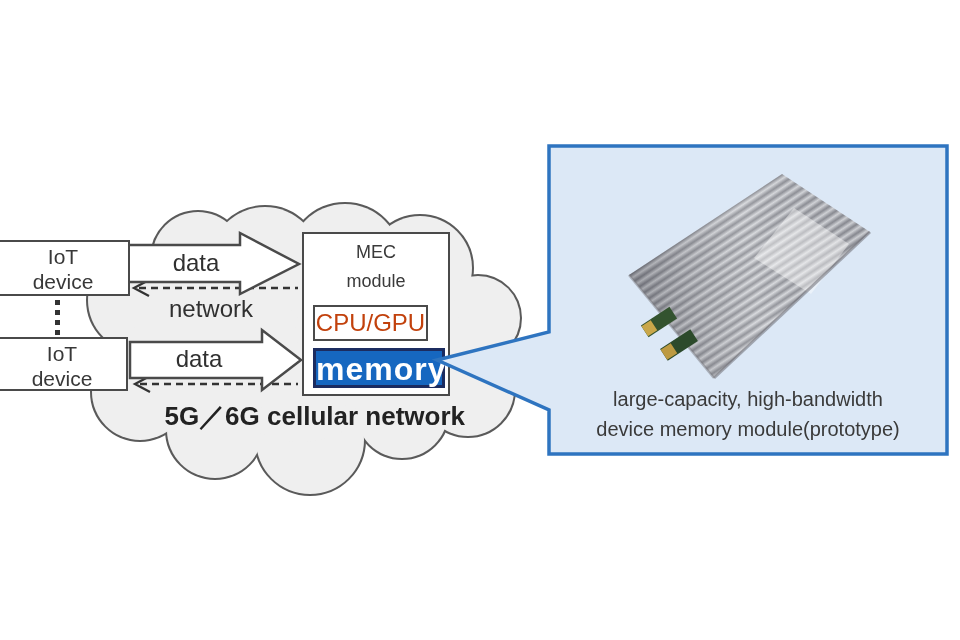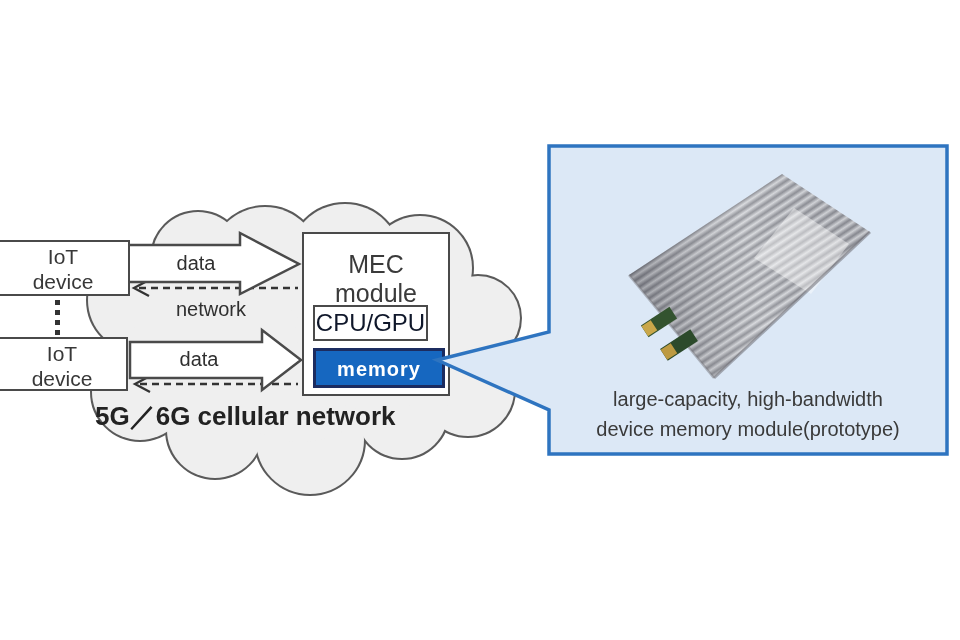--- a/index.html
+++ b/index.html
@@ -6,30 +6,30 @@
   .stage{position:relative;width:960px;height:640px;background:#ffffff;overflow:hidden;
          font-family:"Liberation Sans", sans-serif;color:#333;}
   .abs{position:absolute;left:0;top:0;}
   svg{display:block;}
 
   
   .box{position:absolute;background:#ffffff;border:2.5px solid #4a4a4a;box-sizing:border-box;
        text-align:center;color:#383838;z-index:3;}
   .iot{font-size:21px;line-height:25px;padding-top:2px;}
   .mec{z-index:3;}
-  .mec-title{font-size:25px;line-height:29px;padding-top:16px;color:#3a3a3a;}
+  .mec-title{font-size:18px;line-height:29px;padding-top:4px;color:#3a3a3a;}
   .cpu{position:absolute;left:9px;right:20px;top:71px;height:36px;border:2.5px solid #4a4a4a;
-       box-sizing:border-box;background:#fff;font-size:24px;line-height:31px;text-align:center;color:#0f172a;}
+       box-sizing:border-box;background:#fff;font-size:24px;line-height:31px;text-align:center;color:#c2410c;}
   .mem{position:absolute;left:9px;right:3px;top:114px;height:40px;border:3px solid #1c2c60;
-       box-sizing:border-box;background:#1667c0;color:#ffffff;font-weight:bold;font-size:20px;
+       box-sizing:border-box;background:#1667c0;color:#ffffff;font-weight:bold;font-size:32px;
        line-height:36px;text-align:center;letter-spacing:1px;}
 
   
-  .lbl{position:absolute;transform:translate(-50%,-50%);font-size:20px;color:#303030;z-index:2;white-space:nowrap;}
-  .cloud-lbl{position:absolute;left:95px;top:399px;width:370px;text-align:left;
+  .lbl{position:absolute;transform:translate(-50%,-50%);font-size:24px;color:#303030;z-index:2;white-space:nowrap;}
+  .cloud-lbl{position:absolute;left:95px;top:399px;width:370px;text-align:right;
              font-size:26px;font-weight:bold;color:#222;z-index:2;white-space:nowrap;}
 
   
   .dots{position:absolute;left:55px;top:300px;z-index:3;}
   .dots i{display:block;width:5px;height:5px;background:#333;margin:0 0 5px 0;}
 
   
   .panel-content{position:absolute;left:553px;top:150px;width:390px;height:300px;z-index:5;}
   .caption{position:absolute;left:0;right:0;top:234px;text-align:center;font-size:20px;
            line-height:30px;color:#3a3a3a;white-space:nowrap;}

